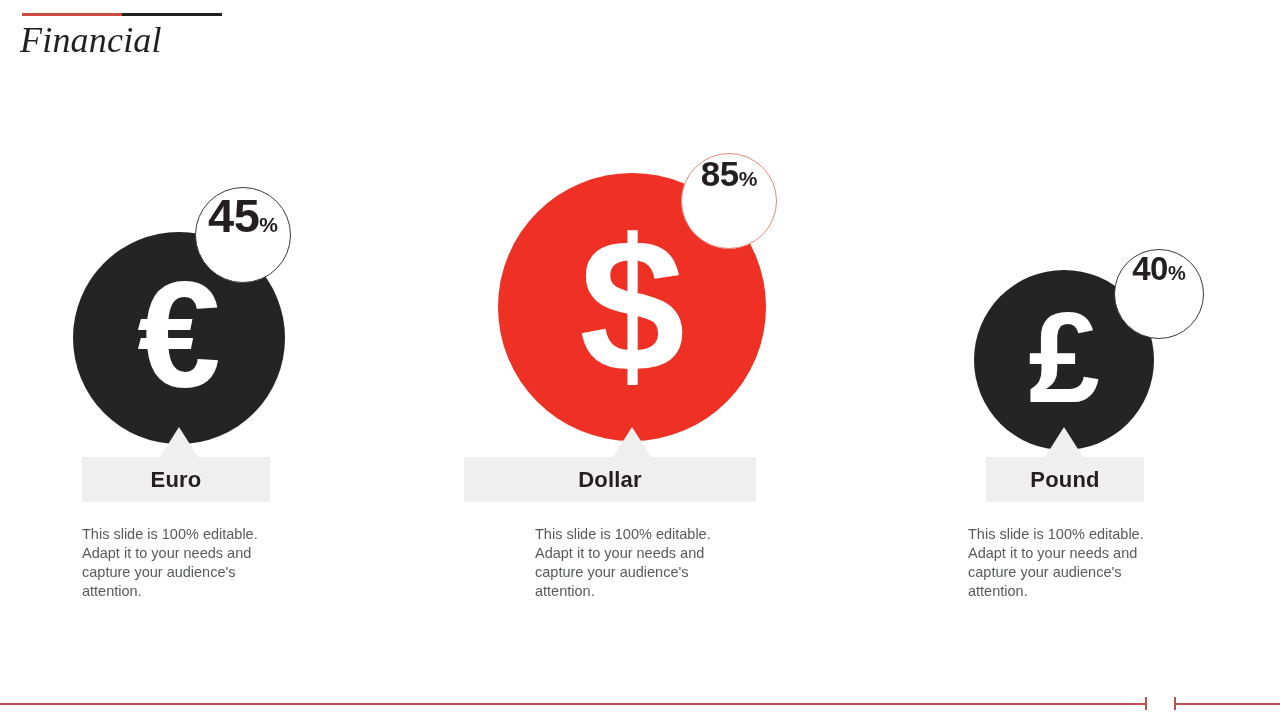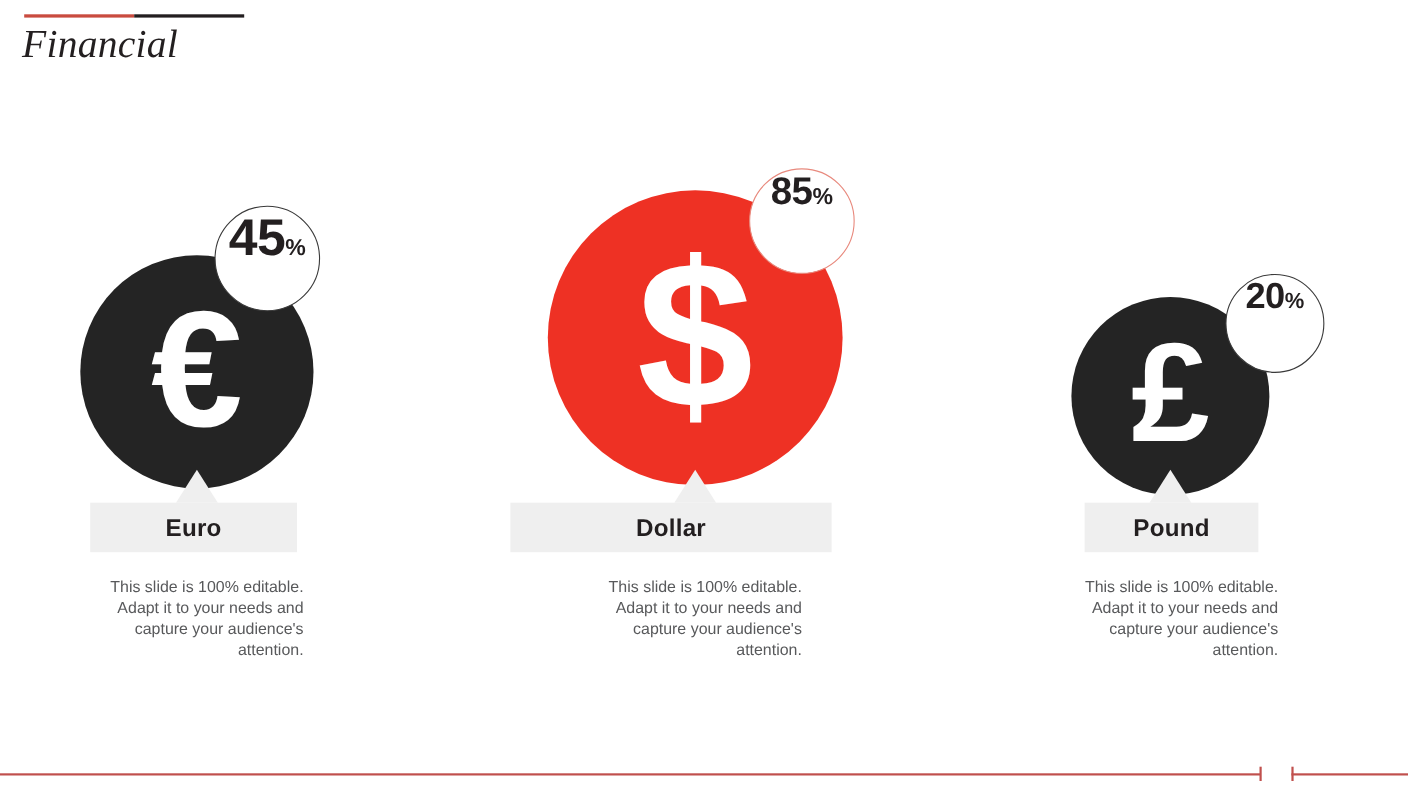--- a/index.html
+++ b/index.html
@@ -117,21 +117,21 @@
   }
   .label-bar span {
     font-size: 22px;
     font-weight: bold;
     color: #231f20;
     letter-spacing: 0.2px;
   }
 
   .body-text {
     position: absolute;
-    text-align: right;
+    text-align: left;
     font-size: 14.5px;
     line-height: 19px;
     color: #58595b;
   }
 
   
   .bottom-rule {
     position: absolute;
     height: 1.5px;
     background: #c0504d;
@@ -193,21 +193,21 @@
     </div>
     <div class="body-text" style="left:535px; top:525px; width:194px;">This slide is 100% editable. Adapt it to your needs and capture your audience's attention.</div>
   </div>
 
   <div class="column">
     <div class="circle-stage">
       <div class="coin-circle" style="left:974px; top:270px; width:180px; height:180px; background:#242424;">
         <span class="coin-glyph" style="font-size:128px; margin-top:-4px;">£</span>
       </div>
       <div class="badge" style="left:1114px; top:249px; width:90px; height:90px; border:1.5px solid #3a3a3a;">
-        <span class="badge-num" style="font-size:33px;">20</span>
+        <span class="badge-num" style="font-size:33px;">40</span>
         <span class="badge-pct" style="font-size:20px;">%</span>
       </div>
     </div>
     <div class="notch" style="left:1045px; top:427px;"></div>
     <div class="label-bar" style="left:986px; top:457px; width:158px; height:45px;">
       <span>Pound</span>
     </div>
     <div class="body-text" style="left:968px; top:525px; width:194px;">This slide is 100% editable. Adapt it to your needs and capture your audience's attention.</div>
   </div>
 

